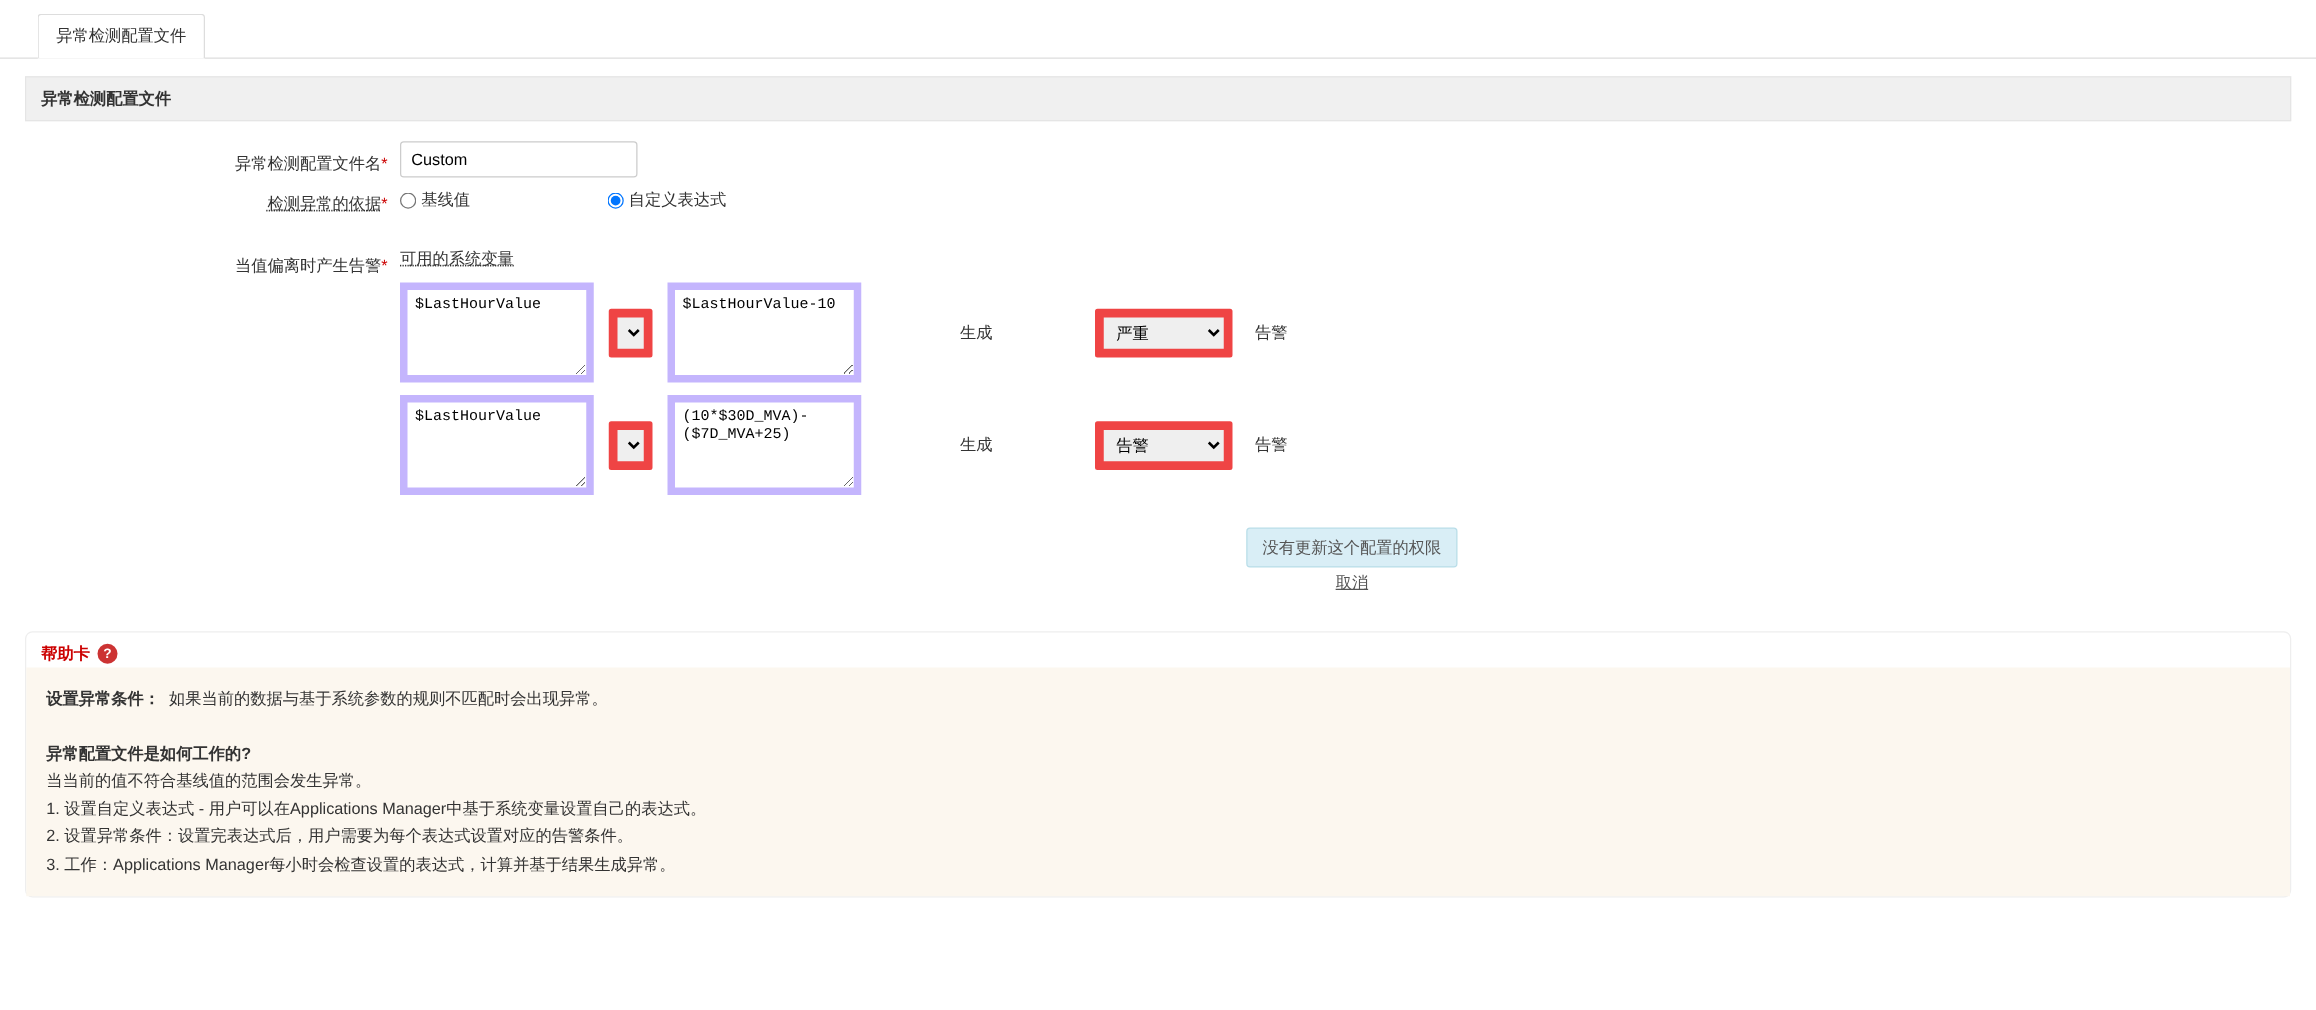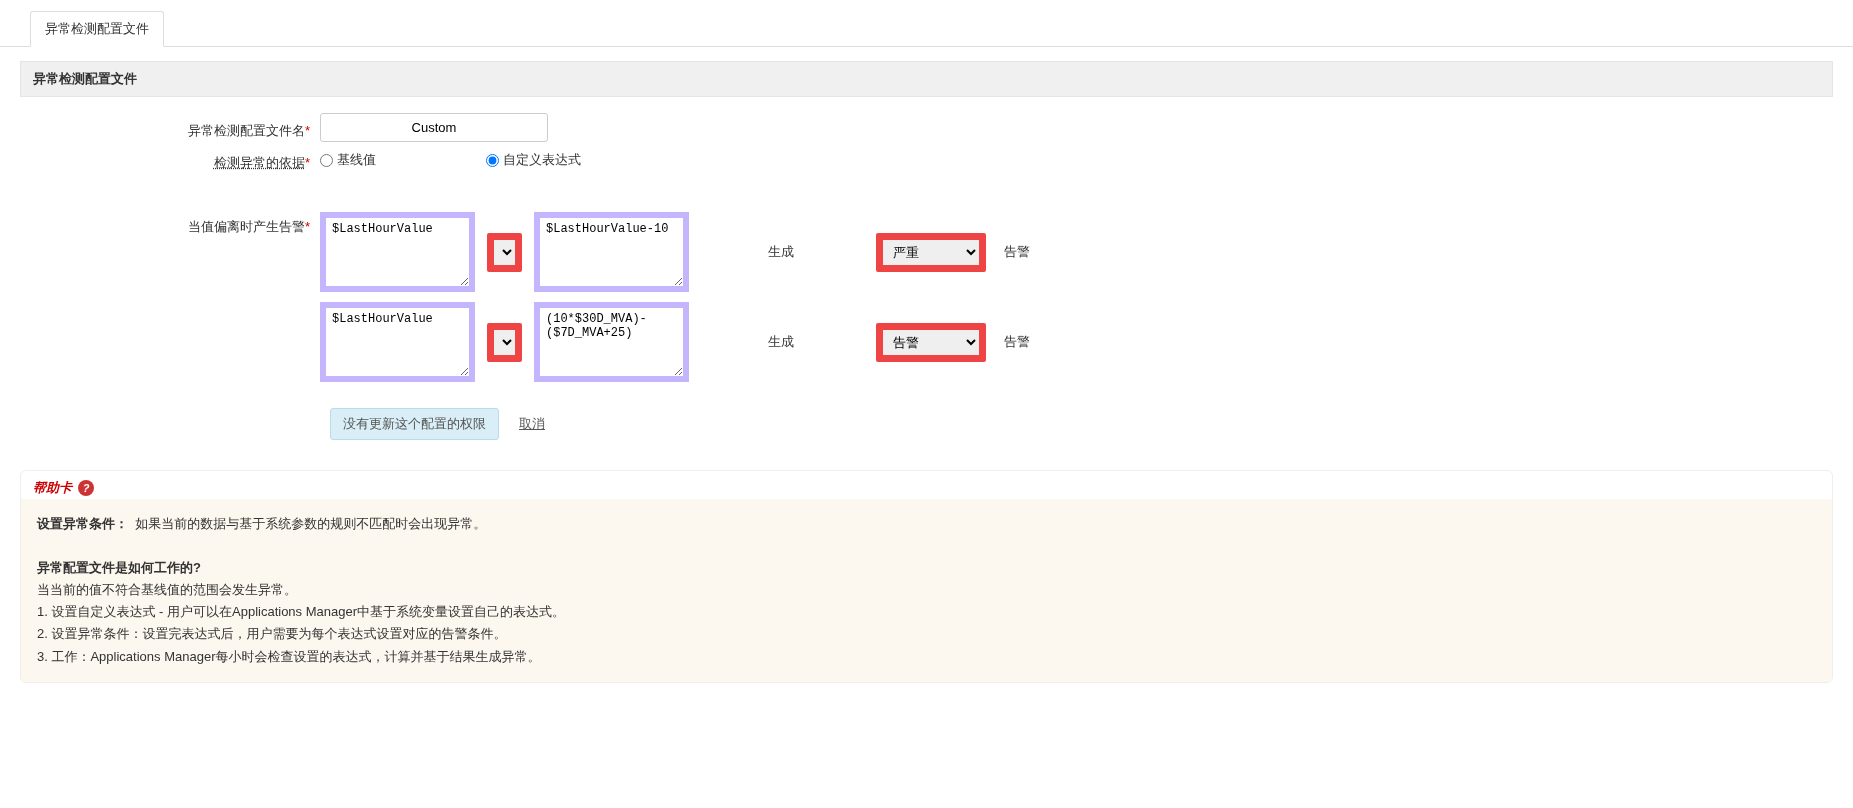--- a/index.html
+++ b/index.html
@@ -7,33 +7,33 @@
 .tabs { padding: 10px 20px 0 30px; border-bottom: 1px solid #ddd; }
 .tab { display: inline-block; padding: 8px 14px; border: 1px solid #ddd; border-bottom: 1px solid #fff; background: #fff; position: relative; top: 1px; border-radius: 3px 3px 0 0; }
 .section-header { background: #f0f0f0; padding: 8px 12px; margin: 14px 20px 0 20px; font-weight: bold; border: 1px solid #e5e5e5; }
 .form-area { padding: 10px 20px 10px 20px; }
 .row { display: flex; align-items: flex-start; margin: 6px 0; }
 .row.center { align-items: center; }
 .label-col { width: 300px; text-align: right; padding-right: 10px; padding-top: 6px; }
 .req { color: #c00; }
 .underline { text-decoration: underline; text-decoration-style: dotted; }
 .input-col { flex: 1; }
-input[type=text] { border: 1px solid #ccc; padding: 6px 8px; border-radius: 3px; width: 228px; font-size: 13px; text-align: center; }
+input[type=text] { border: 1px solid #ccc; padding: 6px 8px; border-radius: 3px; width: 190px; font-size: 13px; }
 .radio-group { display: flex; gap: 110px; }
 .radio-group label { display: flex; align-items: center; gap: 4px; cursor: pointer; }
 textarea { border: 6px solid #c4b5fd; width: 155px; height: 80px; padding: 4px 6px; font-family: "Courier New", monospace; font-size: 12px; resize: both; }
 select { border: 7px solid #ef4444; padding: 4px 6px; font-size: 13px; background: #efefef; border-radius: 2px; }
 .op-select { width: 35px; }
 .sev-select { width: 110px; }
 .expr-row { display: flex; align-items: center; gap: 12px; margin-bottom: 10px; }
-.btn-area { margin: 16px 0 10px 310px; display: flex; align-items: center; gap: 20px; }
+.btn-area { margin: 16px 0 10px 310px; display: flex; align-items: center; gap: 3px; flex-direction: column; }
 .btn-disabled { background: #d9eef6; border: 1px solid #b8dde8; padding: 6px 12px; color: #555; border-radius: 3px; }
 .cancel-link { text-decoration: underline; color: #555; cursor: pointer; }
 .help-card { margin: 10px 20px; border: 1px solid #eee; border-radius: 6px; }
-.help-title { padding: 8px 12px 2px 12px; color: #c00; font-weight: bold; display: flex; align-items: center; gap: 6px; font-style: italic; }
+.help-title { padding: 8px 12px 2px 12px; color: #c00; font-weight: bold; display: flex; align-items: center; gap: 6px; }
 .help-q { display: inline-block; width: 16px; height: 16px; background: #c33; color: #fff; border-radius: 50%; text-align: center; line-height: 16px; font-size: 11px; font-weight: bold; }
 .help-body { background: #fcf7ef; padding: 14px 16px; font-size: 13px; line-height: 1.7; }
 .help-body b { font-weight: bold; }
 .spacer { flex: 0 0 45px; }
 .gen-label { margin-left: 10px; margin-right: 70px; }
 .alarm-suffix { margin-left: 6px; }
 </style>
 </head>
 <body>
 
@@ -65,25 +65,26 @@
           <span>基线值</span>
         </label>
         <label>
           <input type="radio" name="basis" checked="" style="">
           <span>自定义表达式</span>
         </label>
       </div>
     </div>
   </div>
 
-  <div class="row" style="margin-top:40px;">
+  <div class="row" style="margin-top:26px;">
     <div class="label-col">
       <span>当值偏离时产生告警</span><span class="req">*</span>
     </div>
     <div class="input-col">
+      <div class="underline" style="margin-bottom:10px;">可用的系统变量</div>
 
       <div class="expr-row">
         <textarea style="">$LastHourValue</textarea>
         <select class="op-select">
           <option>&gt;</option>
         </select>
         <textarea style="">$LastHourValue-10</textarea>
         <div class="spacer"></div>
         <span class="gen-label">生成</span>
         <select class="sev-select">

